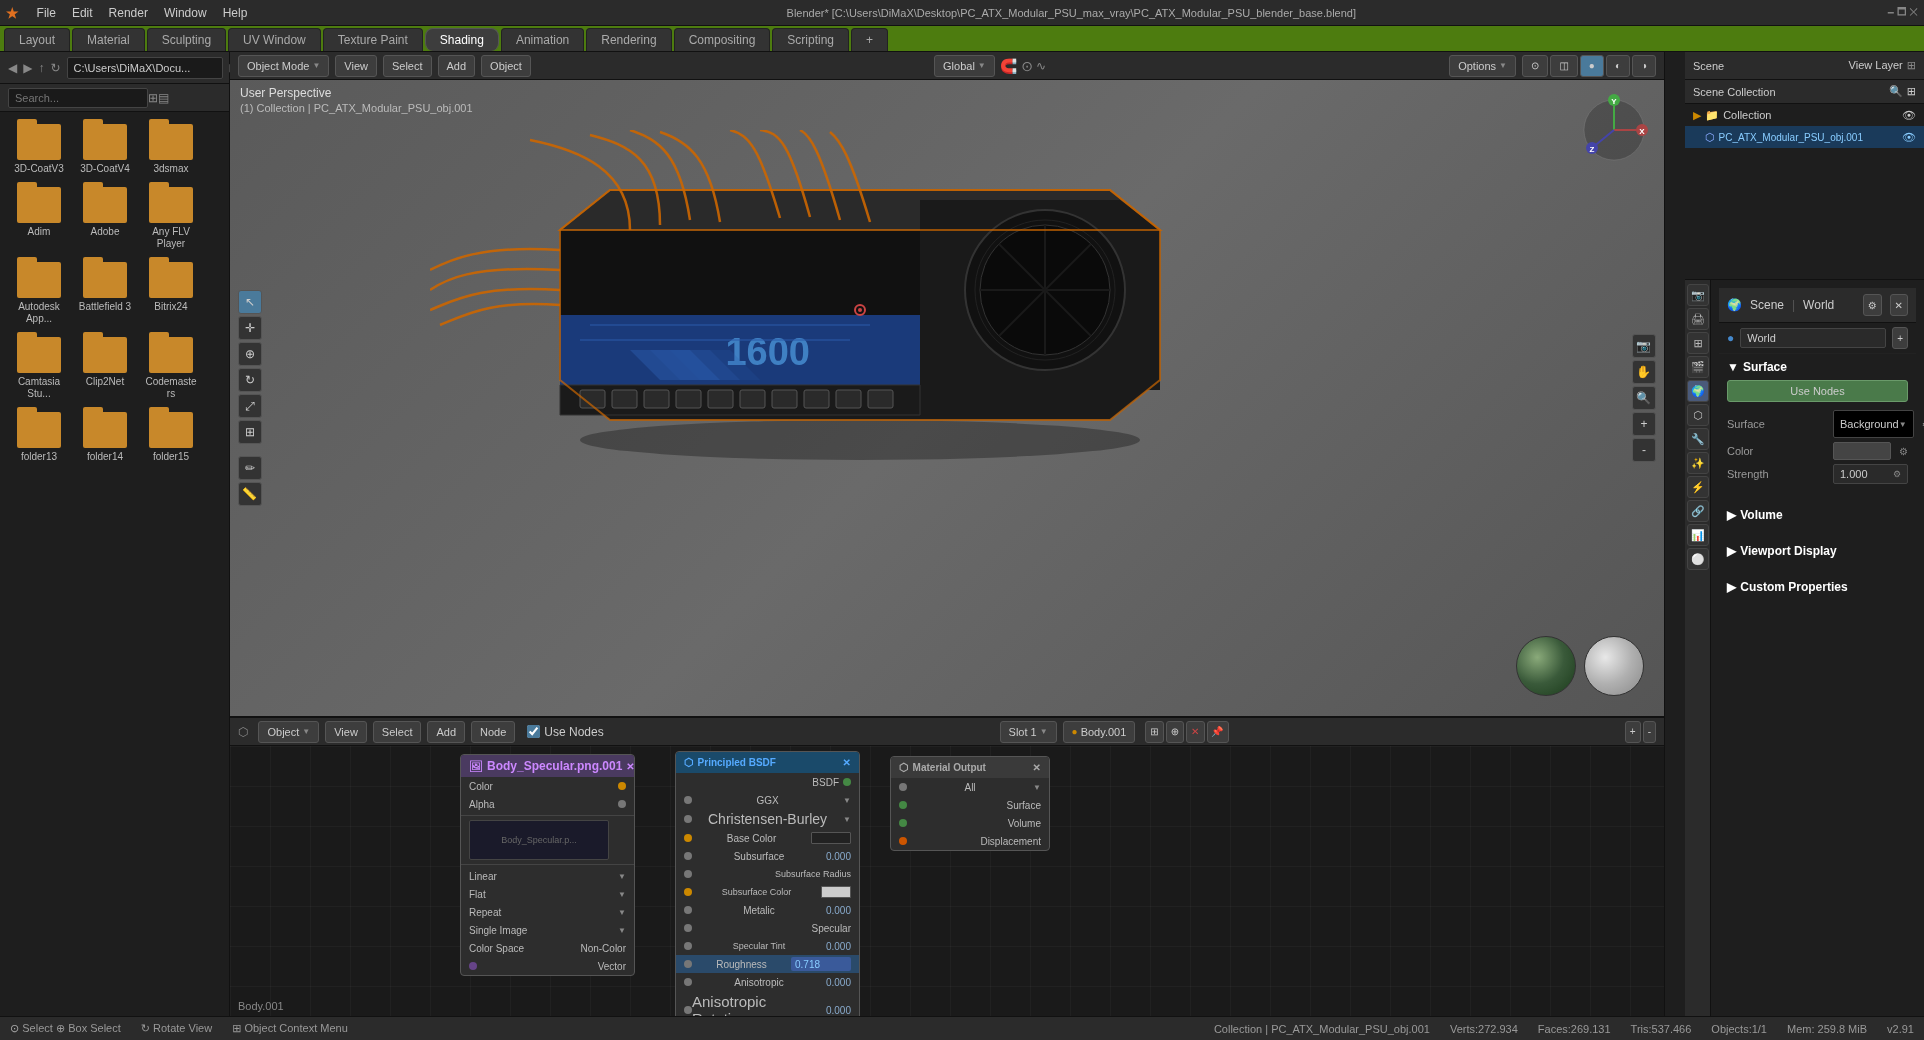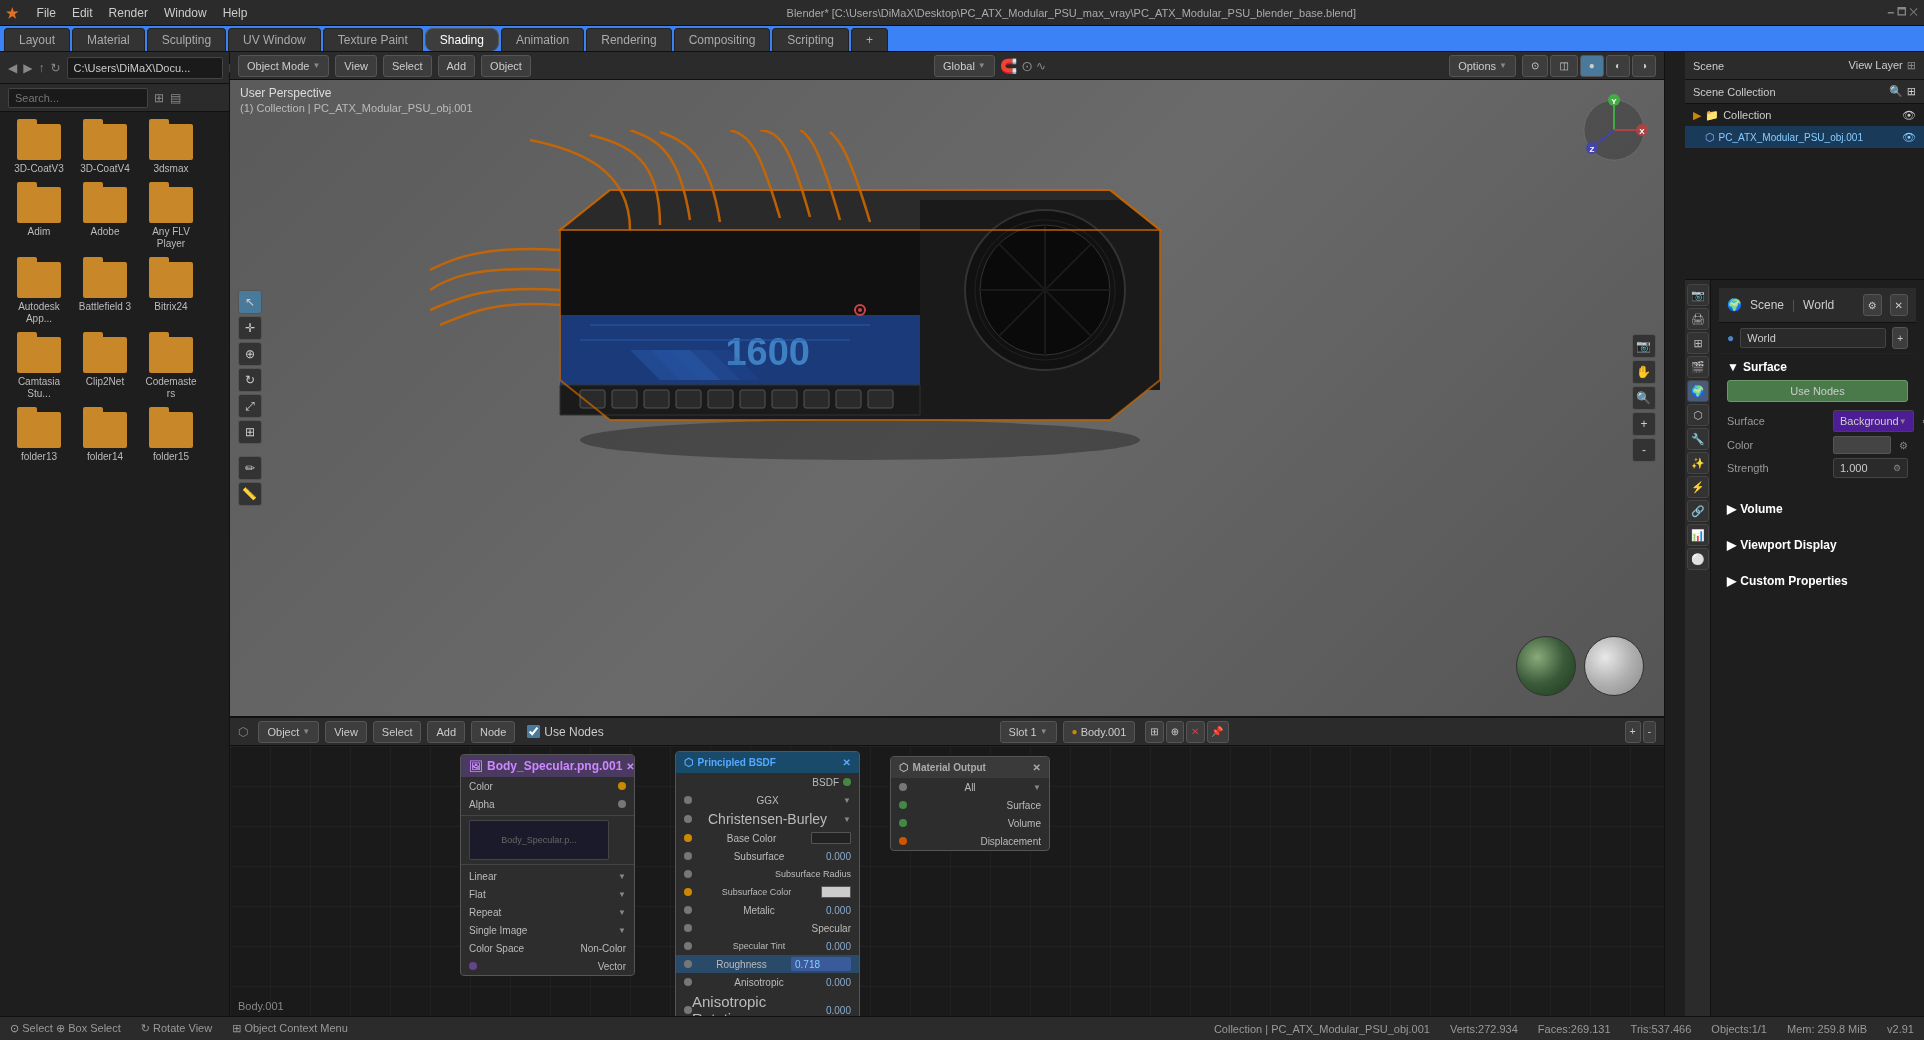--- a/index.html
+++ b/index.html
@@ -36,21 +36,21 @@
     #top-menu .title-bar {
       flex: 1;
       text-align: center;
       font-size: 11px;
       color: #aaa;
     }
 
     
     #workspace-tabs {
       height: 26px;
-      background: #3b82f6;
+      background: #4d7c0f;
       display: flex;
       align-items: flex-end;
       border-bottom: 1px solid #111;
       padding: 0 4px;
     }
     .ws-tab {
       padding: 4px 14px;
       font-size: 12px;
       color: #aaa;
       cursor: pointer;
@@ -99,21 +99,20 @@
       font-size: 11px;
       border-radius: 2px;
       height: 22px;
     }
     #sidebar-toolbar {
       height: 28px;
       background: #2b2b2b;
       display: flex;
       align-items: center;
       padding: 0 8px;
-      gap: 6px;
       border-bottom: 1px solid #111;
     }
     #sidebar-search {
       background: #1a1a1a;
       border: 1px solid #444;
       color: #ccc;
       padding: 2px 6px;
       font-size: 11px;
       border-radius: 2px;
       height: 20px;
@@ -445,27 +444,27 @@
       color: #ccc;
       padding: 2px 6px;
       font-size: 11px;
       border-radius: 2px;
       height: 20px;
       display: flex;
       align-items: center;
       justify-content: space-between;
     }
     .prop-dropdown {
-      background: #4c1d95;
+      background: #000000;
       border: 1px solid #444;
       color: #ccc;
       padding: 2px 6px;
       font-size: 11px;
       border-radius: 2px;
-      height: 22px;
+      height: 28px;
       flex: 1;
       cursor: pointer;
       display: flex;
       align-items: center;
       justify-content: space-between;
     }
     .prop-color-swatch {
       width: 20px;
       height: 20px;
       background: #888;

